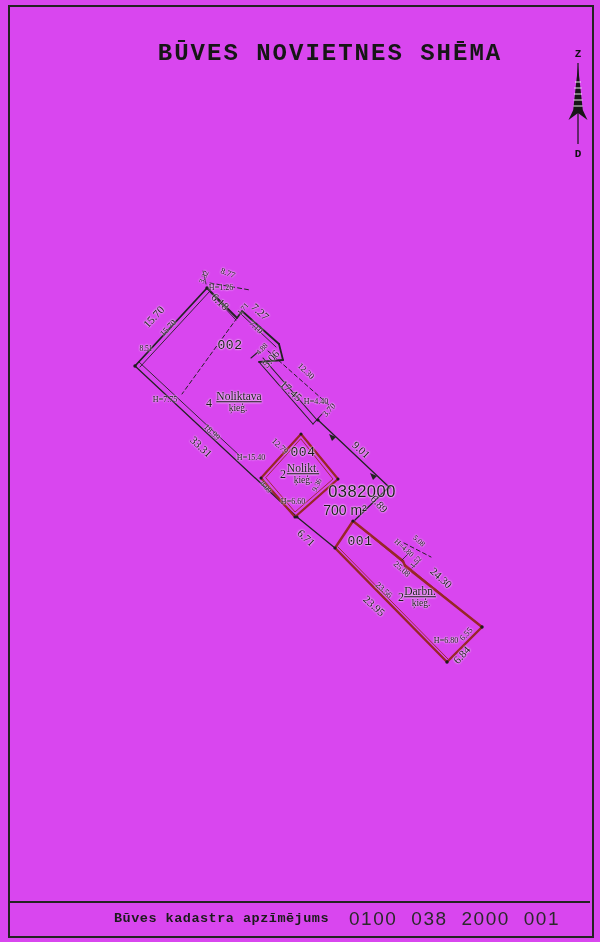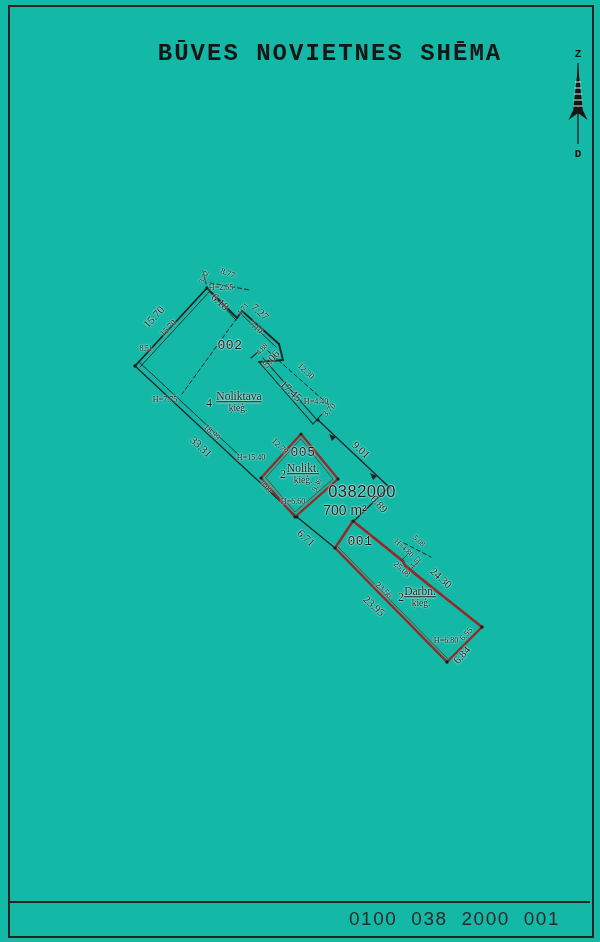--- a/index.html
+++ b/index.html
@@ -1,18 +1,18 @@
 <!DOCTYPE html>
 <html><head>
 <meta charset="utf-8">
 <style>
   html,body{margin:0;padding:0;background:#e8e8e6;}
   #page{
     position:relative;width:600px;height:942px;margin:0 auto;
-    background:#14b8a6;overflow:hidden;
+    background:#d946ef;overflow:hidden;
     font-family:"Liberation Serif",serif;color:#1b1b1b;
   }
   
   #frame{position:absolute;left:8px;top:5px;width:582px;height:929px;
     border:2px solid #232323;}
   #footer-band{position:absolute;left:8px;top:901px;width:582px;height:33px;
     border-top:2px solid #232323;display:flex;align-items:center;justify-content:flex-end;
     padding-right:30px;box-sizing:border-box;gap:14px;}
   #footer-label{font-family:"Liberation Mono",monospace;font-weight:bold;font-size:13.5px;
     letter-spacing:0.5px;margin-right:6px;}
@@ -145,21 +145,21 @@
           <circle cx="338" cy="479" r="1.5"></circle>
         <circle cx="295" cy="517" r="1.5"></circle>
           <circle cx="261" cy="478" r="1.5"></circle>
       </g>
     </g>
   </svg>
 
   <div id="labels-layer">
       <span class="lbl c-tiny" style="left: 204px; top: 277px; transform: translate(-50%, -50%) rotate(-65deg);">3.32</span>
       <span class="lbl c-dimsm" style="left: 228px; top: 273px; transform: translate(-50%, -50%) rotate(20deg);">8.77</span>
-      <span class="lbl c-h" style="left: 221px; top: 288px; transform: translate(-50%, -50%) rotate(0deg);">H=2.65</span>
+      <span class="lbl c-h" style="left: 221px; top: 288px; transform: translate(-50%, -50%) rotate(0deg);">H=1.26</span>
       <span class="lbl c-dim" style="left: 220px; top: 302px; transform: translate(-50%, -50%) rotate(43deg);">6.18</span>
       <span class="lbl c-tiny" style="left: 243px; top: 309px; transform: translate(-50%, -50%) rotate(-50deg);">1.71</span>
       <span class="lbl c-dim" style="left: 260px; top: 312px; transform: translate(-50%, -50%) rotate(43deg);">7.27</span>
       <span class="lbl c-dimsm" style="left: 256px; top: 327px; transform: translate(-50%, -50%) rotate(43deg);">7.10</span>
       <span class="lbl c-bid" style="left: 230px; top: 345px; transform: translate(-50%, -50%) rotate(0deg);">002</span>
       <span class="lbl c-dim" style="left: 154px; top: 317px; transform: translate(-50%, -50%) rotate(-47deg);">15.70</span>
       <span class="lbl c-dimsm" style="left: 168px; top: 328px; transform: translate(-50%, -50%) rotate(-47deg);">15.70</span>
       <span class="lbl c-tiny" style="left: 146px; top: 349px; transform: translate(-50%, -50%) rotate(0deg); font-family: Liberation Serif, serif;">8.51</span>
       <span class="lbl c-h" style="left: 165px; top: 372px; transform: translate(-50%, -50%) rotate(0deg); margin-top: 28px;">H=7.75</span>
       <span class="lbl c-num" style="left: 209px; top: 403px; transform: translate(-50%, -50%) rotate(0deg);">4</span>
@@ -169,21 +169,21 @@
       <span class="lbl c-dimsm" style="left: 212px; top: 432px; transform: translate(-50%, -50%) rotate(43deg);">18.99</span>
       <span class="lbl c-tiny" style="left: 262px; top: 349px; transform: translate(-50%, -50%) rotate(-47deg);">4.88</span>
       <span class="lbl c-dim" style="left: 271px; top: 359px; transform: translate(-50%, -50%) rotate(-47deg);">5.06</span>
       <span class="lbl c-dimsm" style="left: 306px; top: 371px; transform: translate(-50%, -50%) rotate(43deg);">12.30</span>
       <span class="lbl c-dim" style="left: 291px; top: 391px; transform: translate(-50%, -50%) rotate(43deg);">17.45</span>
       <span class="lbl c-h" style="left: 316px; top: 402px; transform: translate(-50%, -50%) rotate(0deg);">H=4.40</span>
       <span class="lbl c-dimsm" style="left: 329px; top: 410px; transform: translate(-50%, -50%) rotate(-47deg);">3.70</span>
       <span class="lbl c-dim" style="left: 361px; top: 450px; transform: translate(-50%, -50%) rotate(43deg);">9.01</span>
       <span class="lbl c-h" style="left: 251px; top: 458px; transform: translate(-50%, -50%) rotate(0deg);">H=15.40</span>
       <span class="lbl c-dimsm" style="left: 280px; top: 446px; transform: translate(-50%, -50%) rotate(43deg);">12.79</span>
-      <span class="lbl c-bid" style="left: 303px; top: 452px; transform: translate(-50%, -50%) rotate(0deg);">005</span>
+      <span class="lbl c-bid" style="left: 303px; top: 452px; transform: translate(-50%, -50%) rotate(0deg);">004</span>
       <span class="lbl c-num" style="left: 283px; top: 474px; transform: translate(-50%, -50%) rotate(0deg);">2</span>
       <span class="lbl c-name" style="left: 303px; top: 469px; transform: translate(-50%, -50%) rotate(0deg);">Nolikt.</span>
       <span class="lbl c-sub" style="left: 303px; top: 481px; transform: translate(-50%, -50%) rotate(0deg);">ķieģ.</span>
       <span class="lbl c-tiny" style="left: 317px; top: 485px; transform: translate(-50%, -50%) rotate(-65deg);">9.36</span>
       <span class="lbl c-tiny" style="left: 266px; top: 487px; transform: translate(-50%, -50%) rotate(50deg);">8.09</span>
       <span class="lbl c-h" style="left: 293px; top: 502px; transform: translate(-50%, -50%) rotate(0deg);">H=6.60</span>
       <span class="lbl c-cad" style="left: 356px; top: 491px; transform: translate(-50%, -50%) rotate(0deg); padding-left: 12px;">0382000</span>
       <span class="lbl c-area" style="left: 345px; top: 510px; transform: translate(-50%, -50%) rotate(0deg);">700 m²</span>
       <span class="lbl c-dim" style="left: 379px; top: 504px; transform: translate(-50%, -50%) rotate(47deg);">6.89</span>
       <span class="lbl c-dim" style="left: 306px; top: 538px; transform: translate(-50%, -50%) rotate(43deg);">6.71</span>
@@ -197,19 +197,20 @@
       <span class="lbl c-dim" style="left: 374px; top: 606px; transform: translate(-50%, -50%) rotate(42deg);">23.95</span>
       <span class="lbl c-num" style="left: 401px; top: 597px; transform: translate(-50%, -50%) rotate(0deg);">2</span>
       <span class="lbl c-name" style="left: 420px; top: 592px; transform: translate(-50%, -50%) rotate(0deg);">Darbn.</span>
       <span class="lbl c-sub" style="left: 421px; top: 604px; transform: translate(-50%, -50%) rotate(0deg);">ķieģ.</span>
       <span class="lbl c-h" style="left: 446px; top: 641px; transform: translate(-50%, -50%) rotate(0deg);">H=6.80</span>
       <span class="lbl c-dimsm" style="left: 466px; top: 634px; transform: translate(-50%, -50%) rotate(-47deg);">6.55</span>
       <span class="lbl c-dim" style="left: 462px; top: 655px; transform: translate(-50%, -50%) rotate(-47deg);">6.84</span>
     </div>
 
   <div id="footer-band">
+    <span id="footer-label">Būves kadastra apzīmējums</span>
     <span class="code-group">0100</span>
     <span class="code-group">038</span>
     <span class="code-group">2000</span>
     <span class="code-group">001</span>
   </div>
 
 </div>
 
 </body></html>

